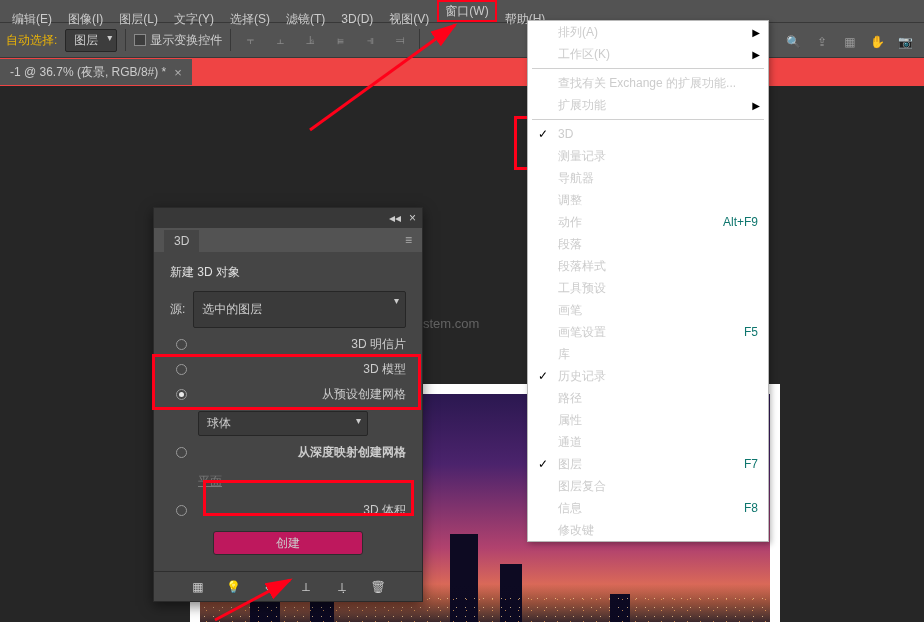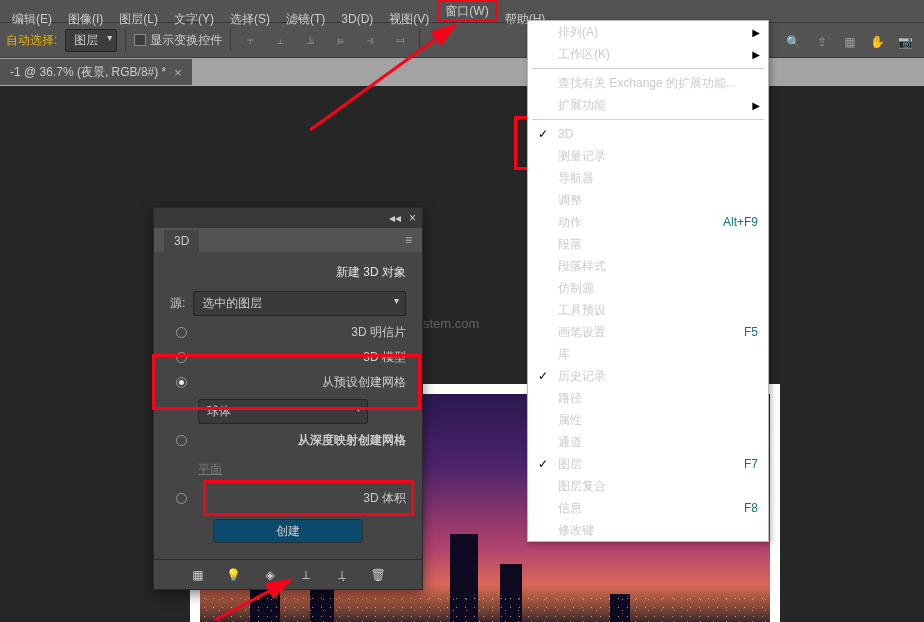--- a/index.html
+++ b/index.html
@@ -8,46 +8,46 @@
 .menu-item{padding:8px 8px;height:22px;line-height:22px;cursor:default;}
 .menu-item.hl{border:2px solid #ff0019;padding:0 6px;line-height:18px;}
 .optionsbar{background:#535353;height:36px;border-top:1px solid #383838;border-bottom:1px solid #383838;display:flex;align-items:center;padding:0 6px;gap:8px;}
 .optlabel{color:#eab308;}
 .opt-dd{background:#3d3d3d;border:1px solid #262626;padding:2px 18px 2px 8px;position:relative;border-radius:2px;}
 .opt-dd:after{content:"▾";position:absolute;right:4px;top:2px;color:#ccc;font-size:10px;}
 .opt-sep{width:1px;height:22px;background:#383838;}
 .chk{display:flex;align-items:center;gap:4px;}
 .chkbox{width:12px;height:12px;border:1px solid #8a8a8a;background:#3d3d3d;}
 .iconbtn{width:22px;height:22px;display:flex;align-items:center;justify-content:center;color:#8a8a8a;}
-.tabbar{background:#a3a3a3;height:28px;display:flex;align-items:center;}
+.tabbar{background:#ef4444;height:28px;display:flex;align-items:center;}
 .doctab{background:#535353;padding:0 10px;height:26px;display:flex;align-items:center;gap:8px;color:#d1d1d1;font-size:11px;}
 .doctab .close{color:#b0b0b0;font-size:13px;}
 .workspace{position:absolute;top:86px;left:0;right:0;bottom:0;background:#262626;}
 .canvas{position:absolute;left:190px;top:298px;width:590px;height:320px;background:#fff;}
 .sky{position:absolute;left:10px;top:10px;right:10px;height:280px;background:linear-gradient(180deg,#2b1850 0%,#4b236c 25%,#b1426e 55%,#f07e4c 75%,#f6c569 88%,#1a1230 100%);}
 .buildings{position:absolute;left:10px;right:10px;top:200px;height:120px;background:linear-gradient(180deg,rgba(15,12,40,0.0) 0%,#0b0820 40%,#040310 100%);}
 .bld{position:absolute;bottom:0;background:#0d0a22;}
 .lights{position:absolute;left:10px;right:10px;top:210px;height:110px;background-image:radial-gradient(circle,#ffd9a0 0.5px,transparent 1px),radial-gradient(circle,#ffb060 0.5px,transparent 1px);background-size:9px 9px,13px 11px;opacity:0.7;}
 .panel3d{position:absolute;left:153px;top:207px;width:270px;background:#454545;border:1px solid #2a2a2a;box-shadow:0 4px 12px rgba(0,0,0,0.5);}
 .panel-hdr{height:20px;background:#383838;display:flex;align-items:center;justify-content:flex-end;padding:0 6px;gap:8px;color:#b0b0b0;}
 .panel-tab{height:24px;display:flex;align-items:center;padding:0 10px;background:#535353;}
 .panel-tab .tab-active{background:#454545;padding:4px 10px;margin-top:2px;}
 .panel-body{padding:12px 16px 10px 16px;}
-.panel-title{text-align:right;margin-bottom:10px;color:#e0e0e0;}
+.panel-title{text-align:left;margin-bottom:10px;color:#e0e0e0;}
 .row{display:flex;align-items:center;gap:8px;margin:6px 0;}
 .lbl{color:#ccc;}
-.dd{flex:1;background:#3a3a3a;border:1px solid #262626;padding:3px 8px;position:relative;border-radius:2px;}
+.dd{flex:1;background:#3a3a3a;border:1px solid #262626;padding:9px 8px;position:relative;border-radius:2px;}
 .dd:after{content:"▾";position:absolute;right:6px;top:3px;font-size:10px;color:#ccc;}
 .radio-row{display:flex;align-items:center;gap:8px;margin:8px 0 8px 6px;justify-content:space-between;}
 .radio{width:11px;height:11px;border:1px solid #9a9a9a;border-radius:50%;position:relative;}
 .radio.sel:after{content:"";position:absolute;left:2px;top:2px;width:5px;height:5px;background:#e8e8e8;border-radius:50%;}
 .indent-dd{margin:4px 0 4px 28px;width:170px;background:#3a3a3a;border:1px solid #262626;padding:3px 8px;position:relative;border-radius:2px;}
 .indent-dd:after{content:"▾";position:absolute;right:6px;top:3px;font-size:10px;color:#ccc;}
 .indent-txt{margin-left:28px;color:#7a7a7a;padding:4px 0;text-decoration:underline;}
-.create-btn{display:block;margin:12px auto 6px auto;width:150px;height:24px;background:#0c4a6e;border:1px solid #2d2d2d;text-align:center;line-height:22px;border-radius:3px;}
+.create-btn{display:block;margin:12px auto 6px auto;width:150px;height:24px;background:#be185d;border:1px solid #2d2d2d;text-align:center;line-height:22px;border-radius:3px;}
 .panel-ftr{height:30px;border-top:1px solid #2e2e2e;display:flex;align-items:center;justify-content:center;gap:20px;color:#b0b0b0;}
 .ftr-ico{width:16px;height:16px;display:flex;align-items:center;justify-content:center;}
 .redbox{position:absolute;border:3px solid #ff0019;pointer-events:none;}
 .arrow{position:absolute;pointer-events:none;}
 .arrow svg{overflow:visible;}
 .dropdown{position:absolute;left:527px;top:20px;width:242px;background:#fff;border:1px solid #b8b8b8;box-shadow:2px 2px 6px rgba(0,0,0,0.3);z-index:100;}
 .dd-item{height:22px;display:flex;align-items:center;padding:0 10px 0 30px;color:#000;position:relative;}
 .dd-item .shc{margin-left:auto;color:#0f766e;}
 .dd-item .sub{position:absolute;right:8px;color:#000;font-size:10px;}
 .dd-item.checked:before{content:"✓";position:absolute;left:10px;color:#000;}
@@ -206,24 +206,24 @@
       <span>动作</span>
       <span class="shc">Alt+F9</span>
     </div>
     <div class="dd-item">
       <span>段落</span>
     </div>
     <div class="dd-item">
       <span>段落样式</span>
     </div>
     <div class="dd-item">
-      <span>仿制源</span>
-    </div>
-    <div class="dd-item">
       <span>工具预设</span>
+    </div>
+    <div class="dd-item">
+      <span>画笔</span>
     </div>
     <div class="dd-item">
       <span>画笔设置</span>
       <span class="shc">F5</span>
     </div>
     <div class="dd-item">
       <span>库</span>
     </div>
     <div class="dd-item checked">
       <span>历史记录</span>

